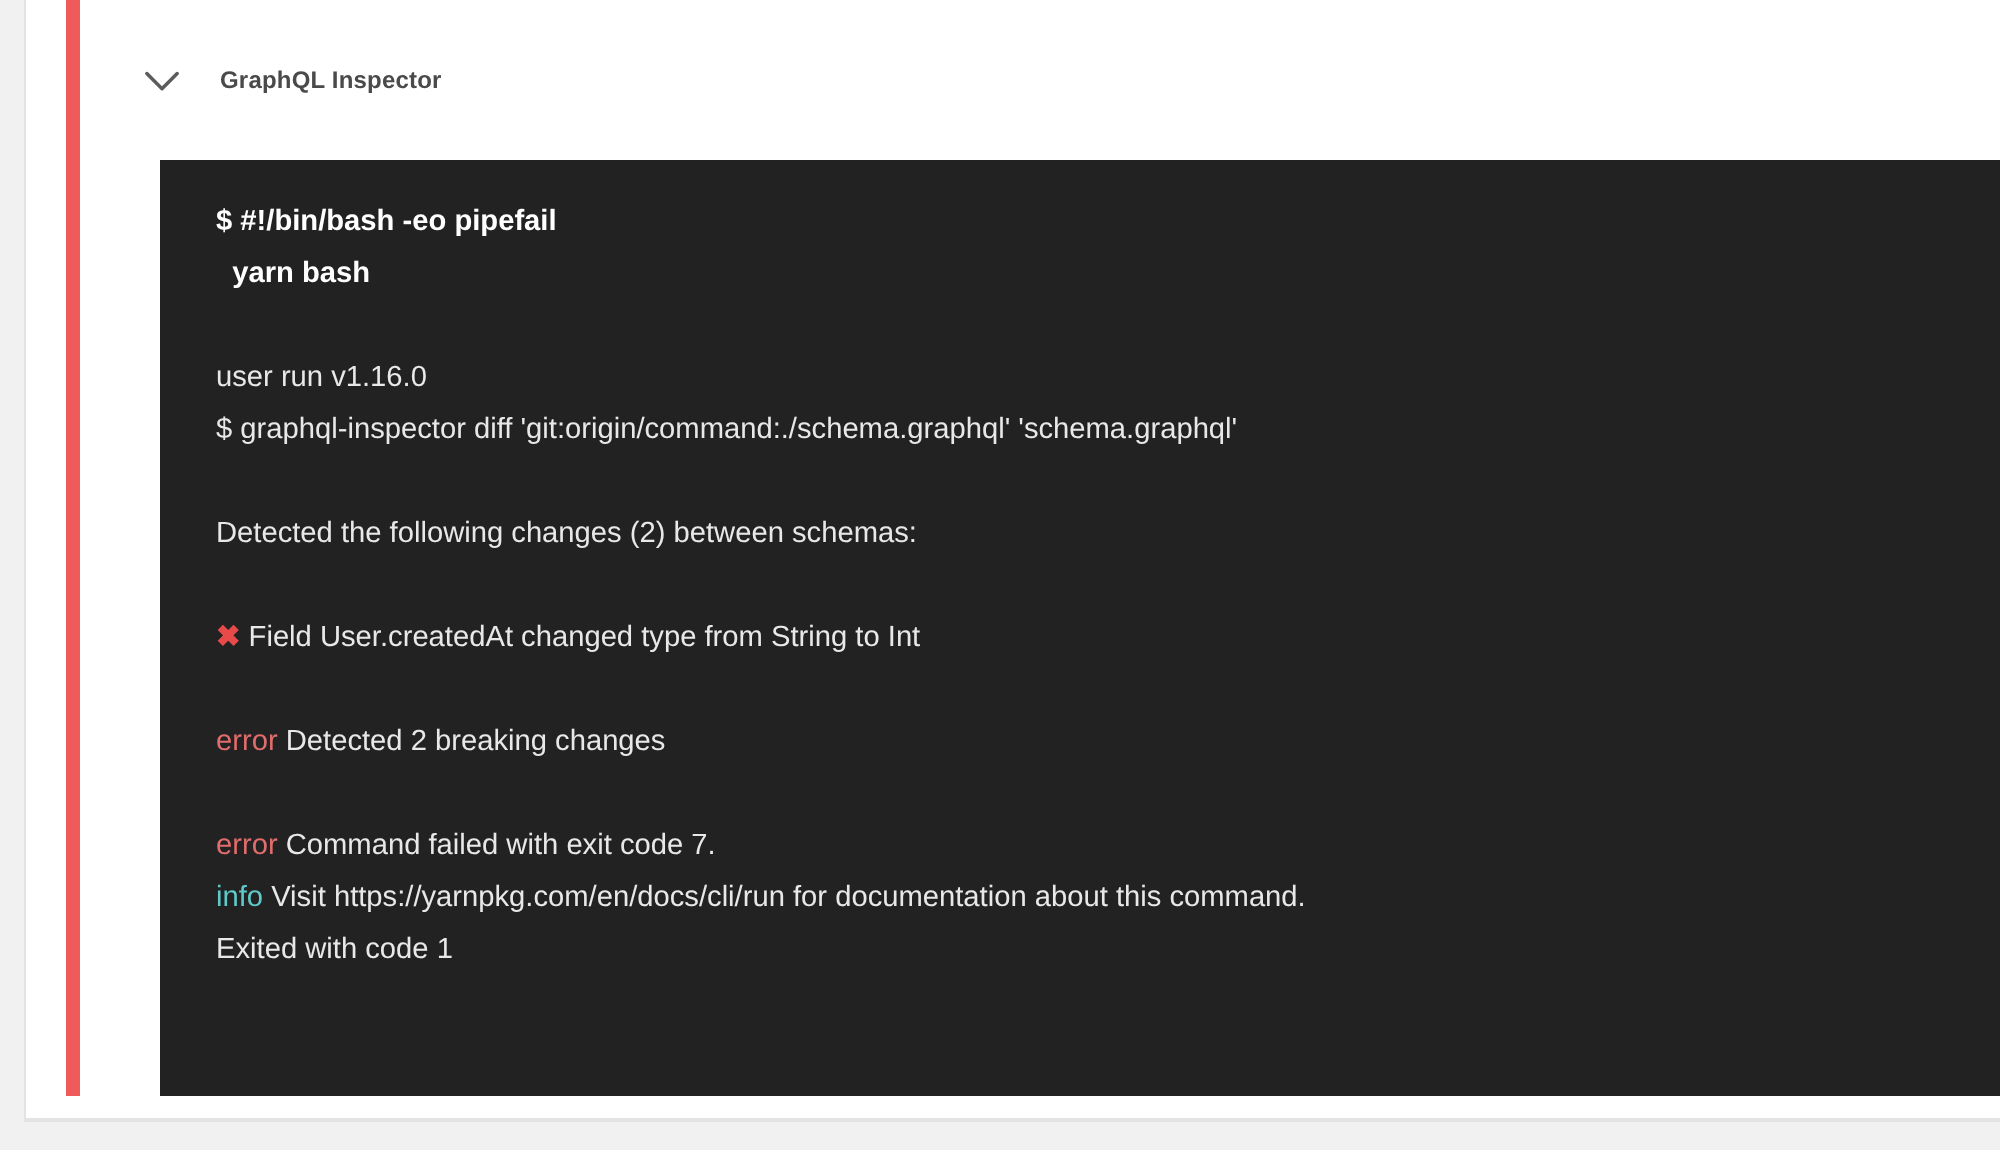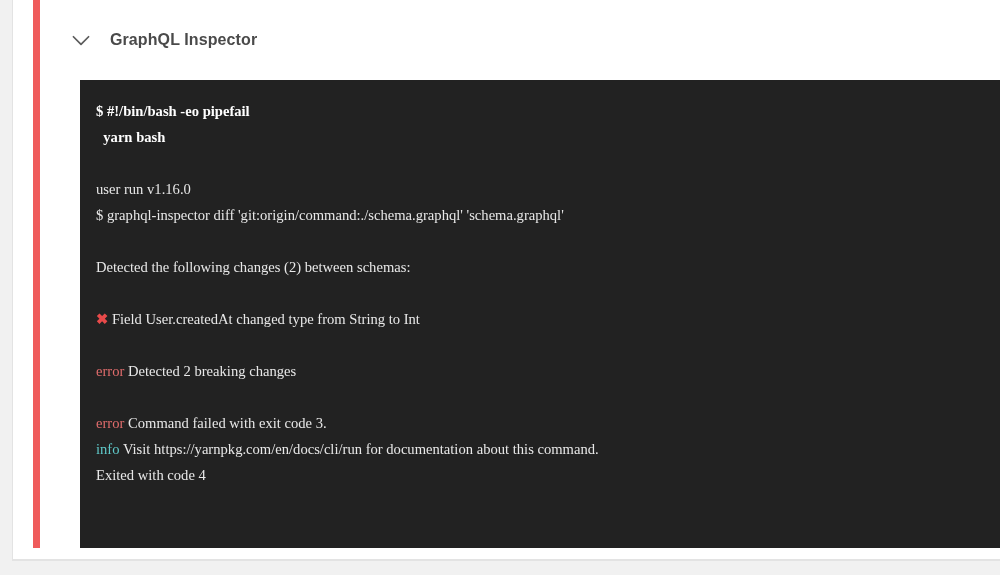--- a/index.html
+++ b/index.html
@@ -74,47 +74,48 @@
     width: 26px;
     height: 26px;
     flex: 0 0 auto;
     display: block;
     margin-right: 16px;
     color: #5c5c5c;
   }
   .chevron-icon svg { display: block; }
 
   .step-title {
-    font-size: 16px;
+    font-size: 12px;
     font-weight: bold;
     color: #4a4a4a;
     letter-spacing: 0.1px;
     white-space: nowrap;
   }
 
   
   .log-block {
     position: absolute;
     left: 40px;
     top: 80px;
     right: 0;
     height: 468px;
     background: #222222;
     overflow: hidden;
     box-sizing: border-box;
     padding: 18px 0 16px 16px;
   }
 
   .log-line {
-    font-family: Liberation Serif, serif;
+    font-family: Liberation Sans, sans-serif;
     font-size: 14.6px;
     line-height: 26px;
     color: #e8e8e8;
     white-space: pre;
     letter-spacing: 0px;
+    margin-left: 12px;
   }
 
   .log-line.bold {
     font-weight: bold;
     color: #ffffff;
   }
 
   .log-line.blank {
     height: 26px;
   }
@@ -161,23 +162,23 @@
           <div class="log-line blank">&nbsp;</div>
           <div class="log-line">user run v1.16.0</div>
           <div class="log-line">$ graphql-inspector diff 'git:origin/command:./schema.graphql' 'schema.graphql'</div>
           <div class="log-line blank">&nbsp;</div>
           <div class="log-line">Detected the following changes (2) between schemas:</div>
           <div class="log-line blank">&nbsp;</div>
           <div class="log-line"><span class="tok-cross">✖</span><span class="tok-plain"> Field User.createdAt changed type from String to Int</span></div>
           <div class="log-line blank">&nbsp;</div>
           <div class="log-line"><span class="tok-error">error</span><span class="tok-plain"> Detected 2 breaking changes</span></div>
           <div class="log-line blank">&nbsp;</div>
-          <div class="log-line"><span class="tok-error">error</span><span class="tok-plain"> Command failed with exit code 3.</span></div>
+          <div class="log-line"><span class="tok-error">error</span><span class="tok-plain"> Command failed with exit code 7.</span></div>
           <div class="log-line"><span class="tok-info">info</span><span class="tok-plain"> Visit https://yarnpkg.com/en/docs/cli/run for documentation about this command.</span></div>
-          <div class="log-line">Exited with code 4</div>
+          <div class="log-line">Exited with code 1</div>
         </div>
 
     </div>
 
     <div class="card-footer-rule"></div>
   </div>
 
 </div>
 
 </body></html>

